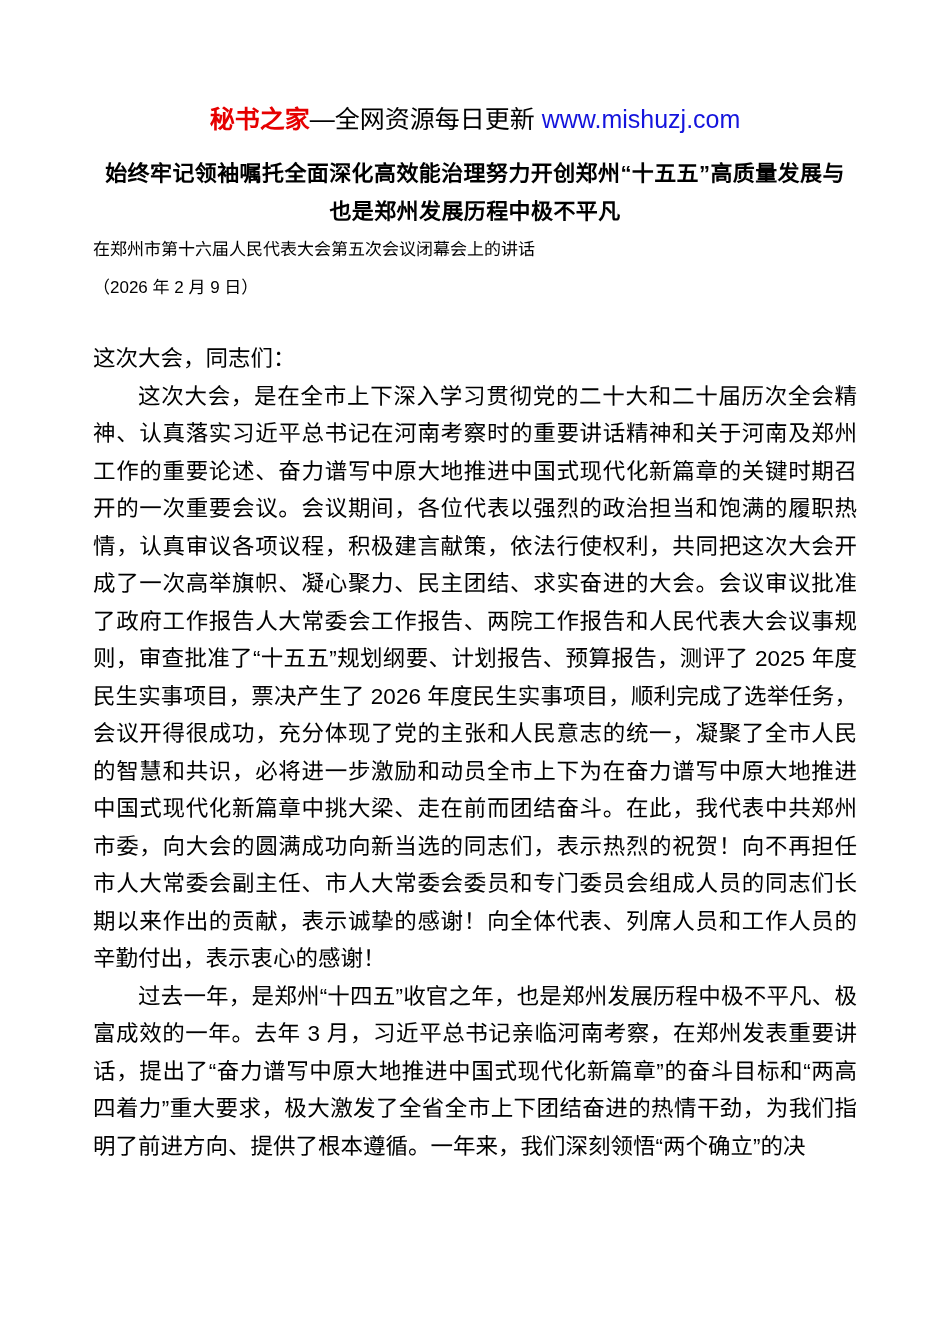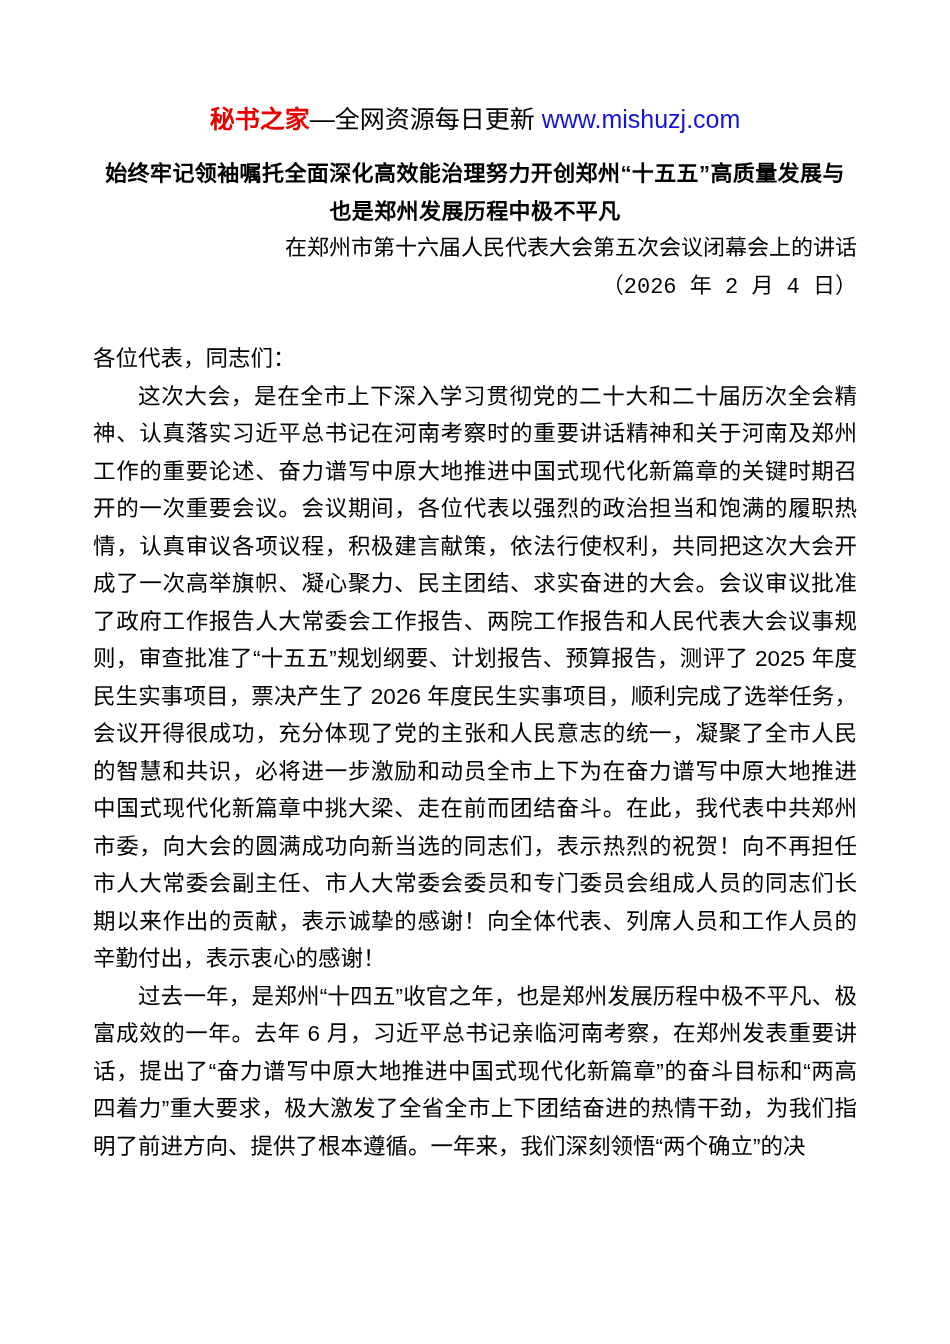--- a/index.html
+++ b/index.html
@@ -29,25 +29,24 @@
     margin: 0;
     text-align: center;
     font-size: 22px;
     font-weight: bold;
     line-height: 38px;
     letter-spacing: 0.4px;
   }
   .title-line { white-space: nowrap; }
   .doc-subtitle, .doc-author, .doc-date {
     margin: 0;
-    text-align: right;
-    font-size: 22px;
+    text-align: left;
+    font-size: 17px;
     font-weight: normal;
     line-height: 38px;
-    font-family: Liberation Mono, monospace;
   }
   .body-text {
     margin-top: 33px;
     font-size: 22.5px;
     line-height: 37.5px;
     text-align: justify;
   }
   .body-text p { margin: 0; }
   .body-text p.indent { text-indent: 2em; }
 </style>
@@ -59,21 +58,21 @@
   <div class="site-header">
     <span class="site-brand">秘书之家</span><span class="site-tagline">—全网资源每日更新 </span><span class="site-url">www.mishuzj.com</span>
   </div>
 
   <h1 class="doc-title">
     <div class="title-line">始终牢记领袖嘱托全面深化高效能治理努力开创郑州“十五五”高质量发展与</div>
     <div class="title-line">也是郑州发展历程中极不平凡</div>
   </h1>
 
   <div class="doc-subtitle">在郑州市第十六届人民代表大会第五次会议闭幕会上的讲话</div>
-  <div class="doc-date">（2026 年 2 月 4 日）</div>
+  <div class="doc-date">（2026 年 2 月 9 日）</div>
 
   <div class="body-text">
-    <p>各位代表，同志们：</p>
+    <p>这次大会，同志们：</p>
     <p class="indent">这次大会，是在全市上下深入学习贯彻党的二十大和二十届历次全会精神、认真落实习近平总书记在河南考察时的重要讲话精神和关于河南及郑州工作的重要论述、奋力谱写中原大地推进中国式现代化新篇章的关键时期召开的一次重要会议。会议期间，各位代表以强烈的政治担当和饱满的履职热情，认真审议各项议程，积极建言献策，依法行使权利，共同把这次大会开成了一次高举旗帜、凝心聚力、民主团结、求实奋进的大会。会议审议批准了政府工作报告人大常委会工作报告、两院工作报告和人民代表大会议事规则，审查批准了“十五五”规划纲要、计划报告、预算报告，测评了 2025 年度民生实事项目，票决产生了 2026 年度民生实事项目，顺利完成了选举任务，会议开得很成功，充分体现了党的主张和人民意志的统一，凝聚了全市人民的智慧和共识，必将进一步激励和动员全市上下为在奋力谱写中原大地推进中国式现代化新篇章中挑大梁、走在前而团结奋斗。在此，我代表中共郑州市委，向大会的圆满成功向新当选的同志们，表示热烈的祝贺！向不再担任市人大常委会副主任、市人大常委会委员和专门委员会组成人员的同志们长期以来作出的贡献，表示诚挚的感谢！向全体代表、列席人员和工作人员的辛勤付出，表示衷心的感谢！</p>
-    <p class="indent">过去一年，是郑州“十四五”收官之年，也是郑州发展历程中极不平凡、极富成效的一年。去年 6 月，习近平总书记亲临河南考察，在郑州发表重要讲话，提出了“奋力谱写中原大地推进中国式现代化新篇章”的奋斗目标和“两高四着力”重大要求，极大激发了全省全市上下团结奋进的热情干劲，为我们指明了前进方向、提供了根本遵循。一年来，我们深刻领悟“两个确立”的决</p>
+    <p class="indent">过去一年，是郑州“十四五”收官之年，也是郑州发展历程中极不平凡、极富成效的一年。去年 3 月，习近平总书记亲临河南考察，在郑州发表重要讲话，提出了“奋力谱写中原大地推进中国式现代化新篇章”的奋斗目标和“两高四着力”重大要求，极大激发了全省全市上下团结奋进的热情干劲，为我们指明了前进方向、提供了根本遵循。一年来，我们深刻领悟“两个确立”的决</p>
   </div>
 
 </div>
 
 </body></html>

